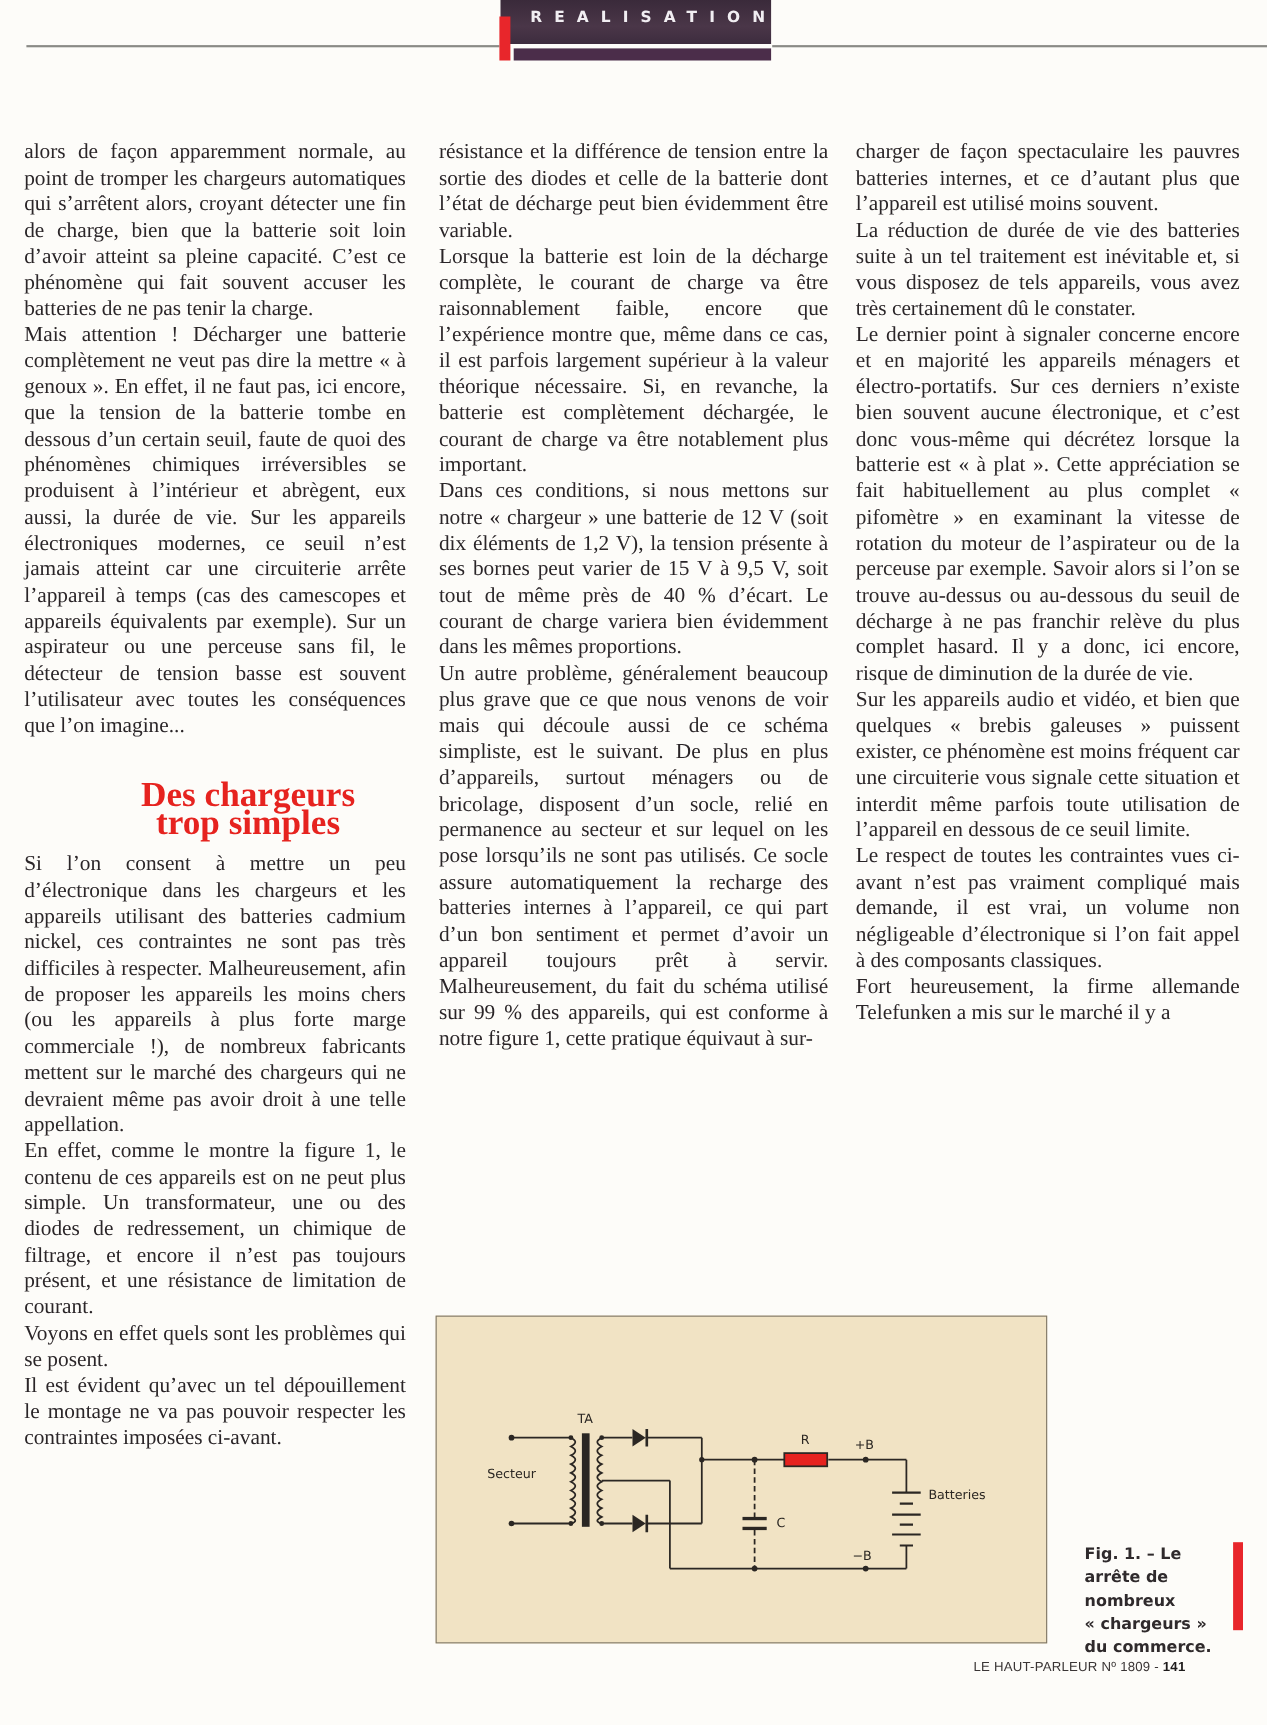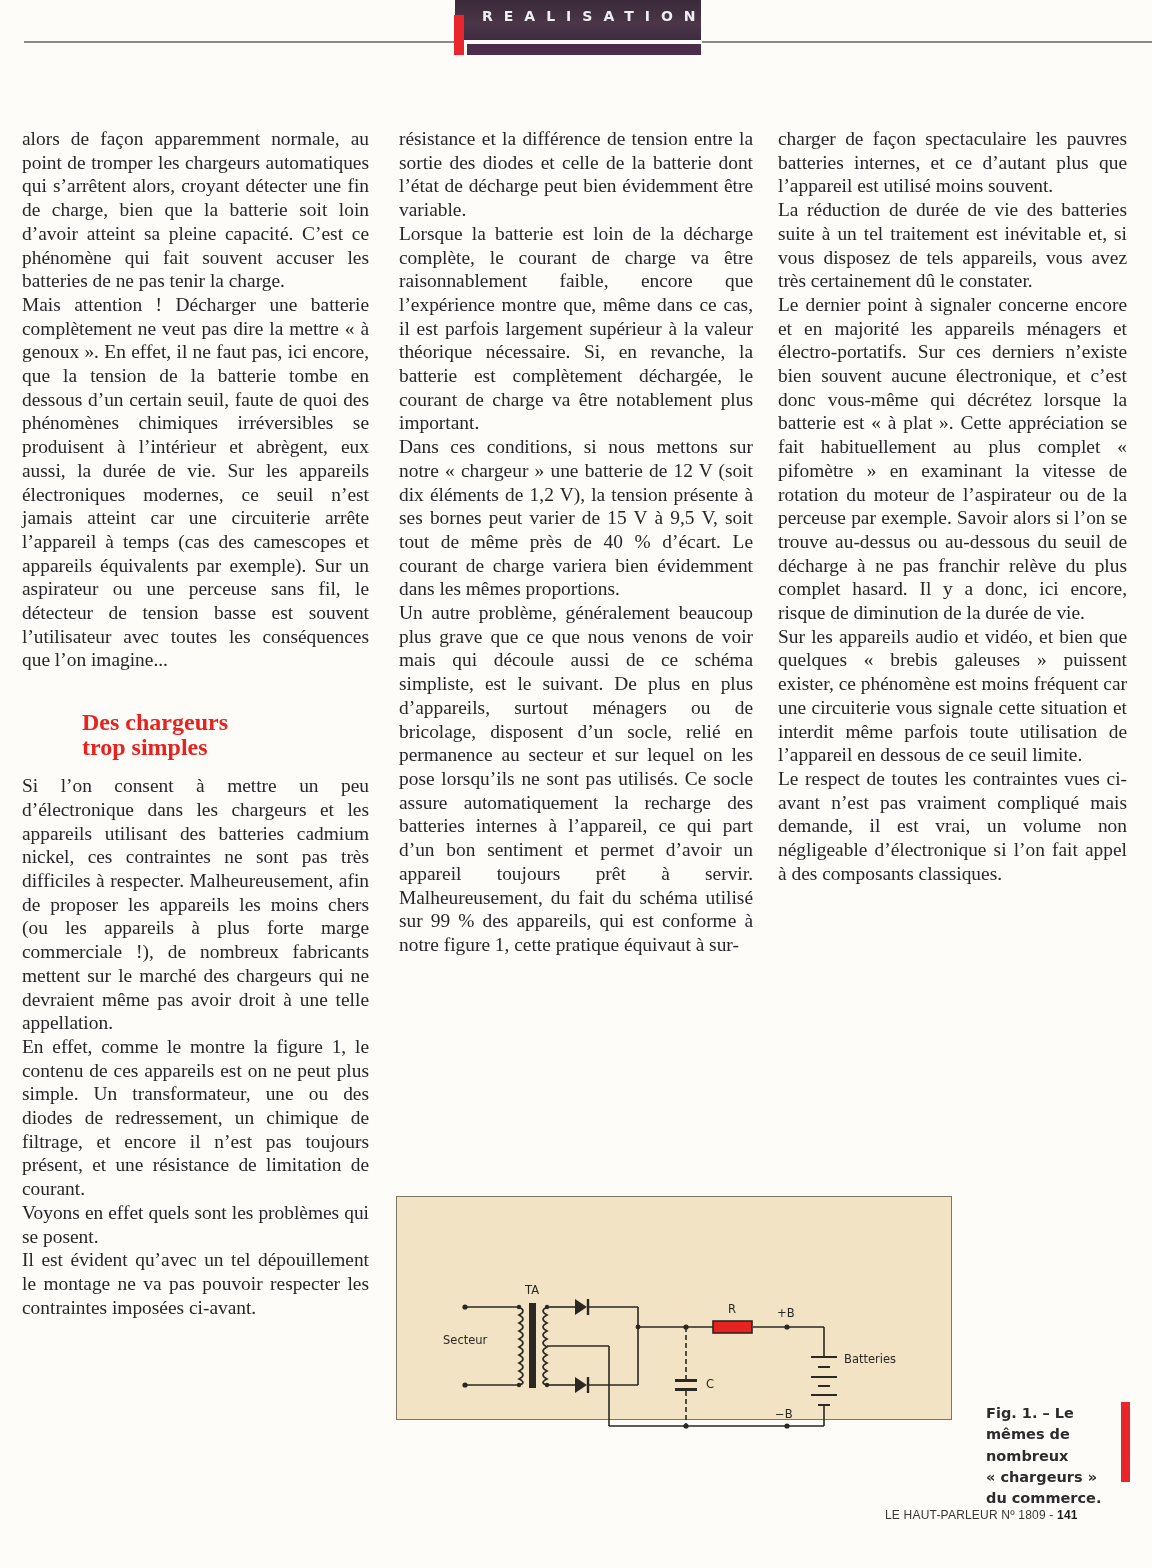--- a/index.html
+++ b/index.html
@@ -34,28 +34,28 @@
   .col {
     position:absolute; top:127px;
     font-size:19.4px; line-height:23.7px;
     text-align:justify;
   }
   .col p { margin:0; text-indent:0; }
   .col1 { left:22px; width:347px; }
   .col2 { left:399px; width:354px; }
   .col3 { left:778px; width:349px; }
   .section-title {
-    color:#e6231f; font-weight:bold; font-size:24px; line-height:25px;
-    text-align:left; margin:38px 0 14px 60px;
+    color:#e6231f; font-weight:bold; font-size:32px; line-height:25px;
+    text-align:center; margin:38px 0 14px 60px;
     font-family:"Liberation Serif", serif;
   }
   .col3 .section-title { margin:38px 0 14px 26px; }
   
   .figure {
-    position:absolute; left:396px; top:1196px; width:556px; height:224px;
+    position:absolute; left:396px; top:1196px; width:556px; height:298px;
     background:#f1e3c4; border:1px solid #7e7565; box-sizing:border-box;
   }
   .figure svg { position:absolute; left:0; top:0; }
   .fig-label {
     font-family:"DejaVu Sans", sans-serif; font-size:11.5px; fill:#2b2723;
   }
   
   .caption {
     position:absolute; left:986px; top:1403px; width:130px;
     font-family:"DejaVu Sans", sans-serif; font-weight:bold;
@@ -101,20 +101,21 @@
   <p>Dans ces conditions, si nous mettons sur notre « chargeur » une batterie de 12 V (soit dix éléments de 1,2 V), la tension présente à ses bornes peut varier de 15 V à 9,5 V, soit tout de même près de 40 % d’écart. Le courant de charge variera bien évidemment dans les mêmes proportions.</p>
   <p>Un autre problème, généralement beaucoup plus grave que ce que nous venons de voir mais qui découle aussi de ce schéma simpliste, est le suivant. De plus en plus d’appareils, surtout ménagers ou de bricolage, disposent d’un socle, relié en permanence au secteur et sur lequel on les pose lorsqu’ils ne sont pas utilisés. Ce socle assure automatiquement la recharge des batteries internes à l’appareil, ce qui part d’un bon sentiment et permet d’avoir un appareil toujours prêt à servir. Malheureusement, du fait du schéma utilisé sur 99 % des appareils, qui est conforme à notre figure 1, cette pratique équivaut à sur-</p>
 </div>
 
 <div class="col col3">
   <p>charger de façon spectaculaire les pauvres batteries internes, et ce d’autant plus que l’appareil est utilisé moins souvent.</p>
   <p>La réduction de durée de vie des batteries suite à un tel traitement est inévitable et, si vous disposez de tels appareils, vous avez très certainement dû le constater.</p>
   <p>Le dernier point à signaler concerne encore et en majorité les appareils ménagers et électro-portatifs. Sur ces derniers n’existe bien souvent aucune électronique, et c’est donc vous-même qui décrétez lorsque la batterie est « à plat ». Cette appréciation se fait habituellement au plus complet « pifomètre » en examinant la vitesse de rotation du moteur de l’aspirateur ou de la perceuse par exemple. Savoir alors si l’on se trouve au-dessus ou au-dessous du seuil de décharge à ne pas franchir relève du plus complet hasard. Il y a donc, ici encore, risque de diminution de la durée de vie.</p>
   <p>Sur les appareils audio et vidéo, et bien que quelques « brebis galeuses » puissent exister, ce phénomène est moins fréquent car une circuiterie vous signale cette situation et interdit même parfois toute utilisation de l’appareil en dessous de ce seuil limite.</p>
   <p>Le respect de toutes les contraintes vues ci-avant n’est pas vraiment compliqué mais demande, il est vrai, un volume non négligeable d’électronique si l’on fait appel à des composants classiques.</p>
+  <p>Fort heureusement, la firme allemande Telefunken a mis sur le marché il y a</p>
 </div>
 
 <div class="figure">
   <svg width="556" height="298" viewBox="0 0 556 298">
     <g stroke="#2b2723" stroke-width="1.6" fill="none">
 
       <line x1="68" y1="110" x2="122" y2="110"></line>
       <line x1="68" y1="188" x2="122" y2="188"></line>
 
       <path d="M122 110 q8 4 0 8 q8 4 0 8 q8 4 0 8 q8 4 0 8 q8 4 0 8 q8 4 0 8 q8 4 0 8 q8 4 0 8 q8 4 0 8 q8 4 0 6"></path>
@@ -184,21 +185,21 @@
     <text class="fig-label" x="331" y="116">R</text>
     <text class="fig-label" x="380" y="120">+B</text>
     <text class="fig-label" x="309" y="191">C</text>
     <text class="fig-label" x="378" y="221">−B</text>
     <text class="fig-label" x="447" y="166">Batteries</text>
   </svg>
 </div>
 
 <div class="caption">
   <div>Fig. 1. – Le</div>
-  <div>mêmes de</div>
+  <div>arrête de</div>
   <div>nombreux</div>
   <div>« chargeurs »</div>
   <div>du commerce.</div>
 </div>
 <div class="caption-bar"></div>
 
 <div class="footer">
   <span>LE HAUT-PARLEUR Nº 1809 - </span><b>141</b>
 </div>
 

